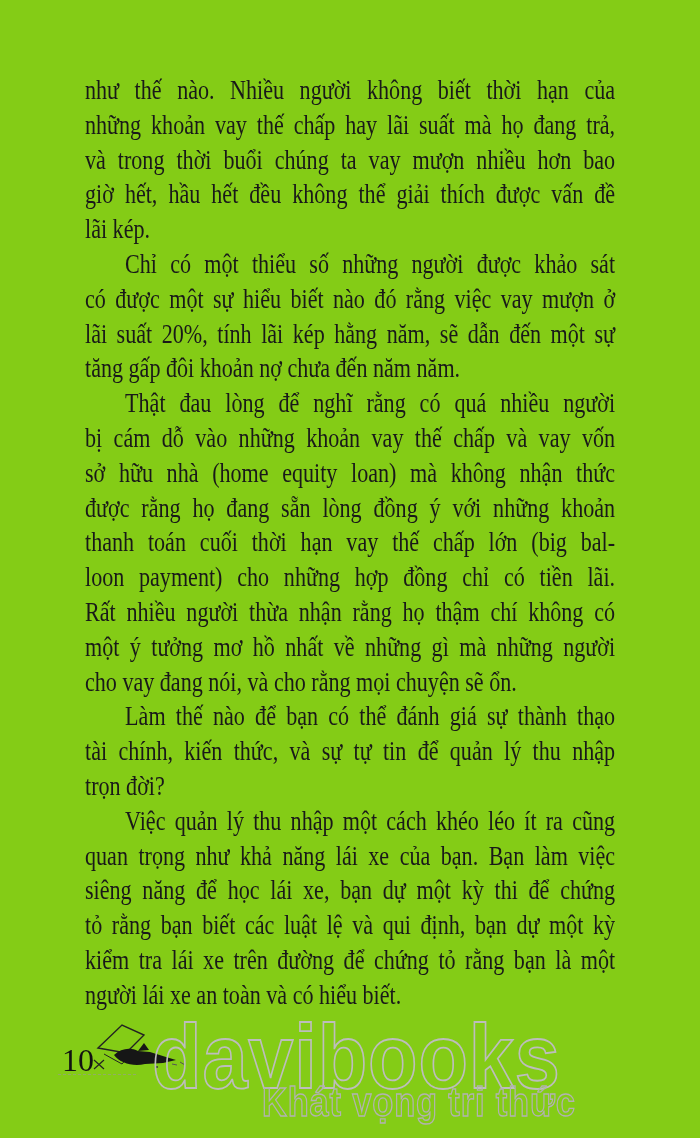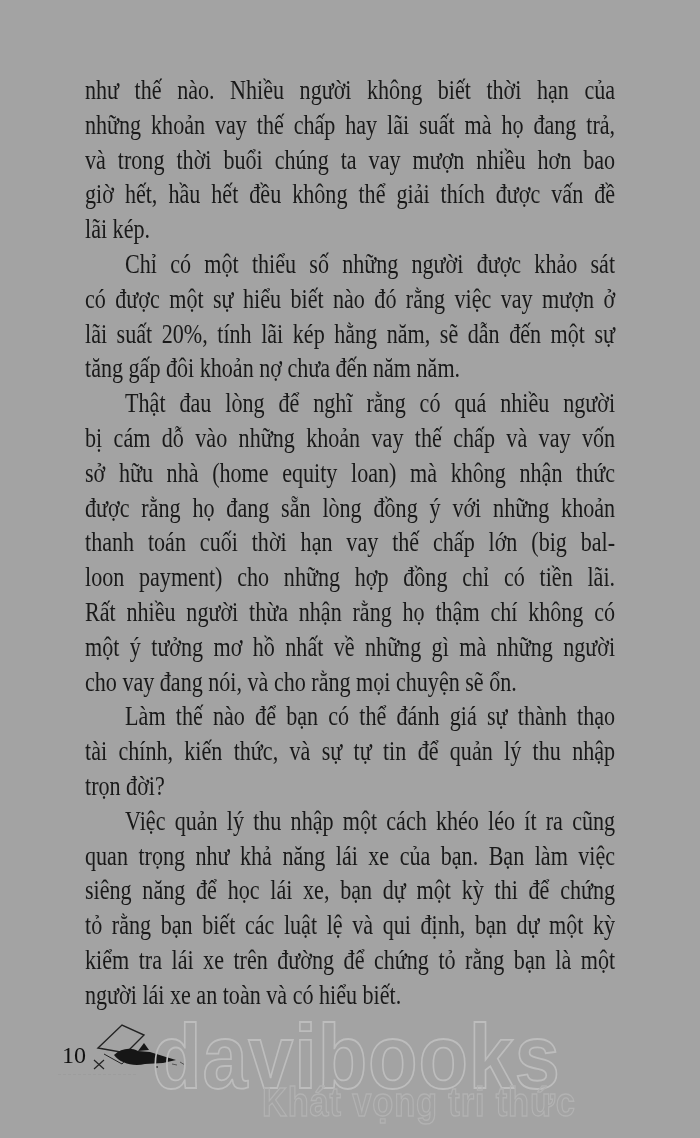--- a/index.html
+++ b/index.html
@@ -1,19 +1,19 @@
 <!DOCTYPE html>
 <html><head>
 <meta charset="utf-8">
 <style>
   html,body{margin:0;padding:0;background:#ffffff;}
   .page{
     position:relative;
     width:700px;height:1138px;
-    background:#a3a3a3;
+    background:#84cc16;
     overflow:hidden;
     font-family:"Liberation Serif","DejaVu Serif",serif;
   }
   .text-block{
     position:absolute;
     left:85px;top:73px;
     width:648px;
     transform:scaleX(0.818);
     transform-origin:left top;
     color:#191919;
@@ -29,21 +29,21 @@
   }
   .line.end{
     text-align-last:left;
   }
   .line.indent{
     padding-left:49px;
   }
   .page-number{
     position:absolute;
     left:62px;top:1042px;
-    font-size:24px;
+    font-size:32px;
     color:#111111;
   }
   .footer-rule{
     position:absolute;
     left:58px;top:1074px;
     width:78px;
     border-top:1.5px dashed #9a9a9a;
     opacity:.6;
   }
   .ornament{

